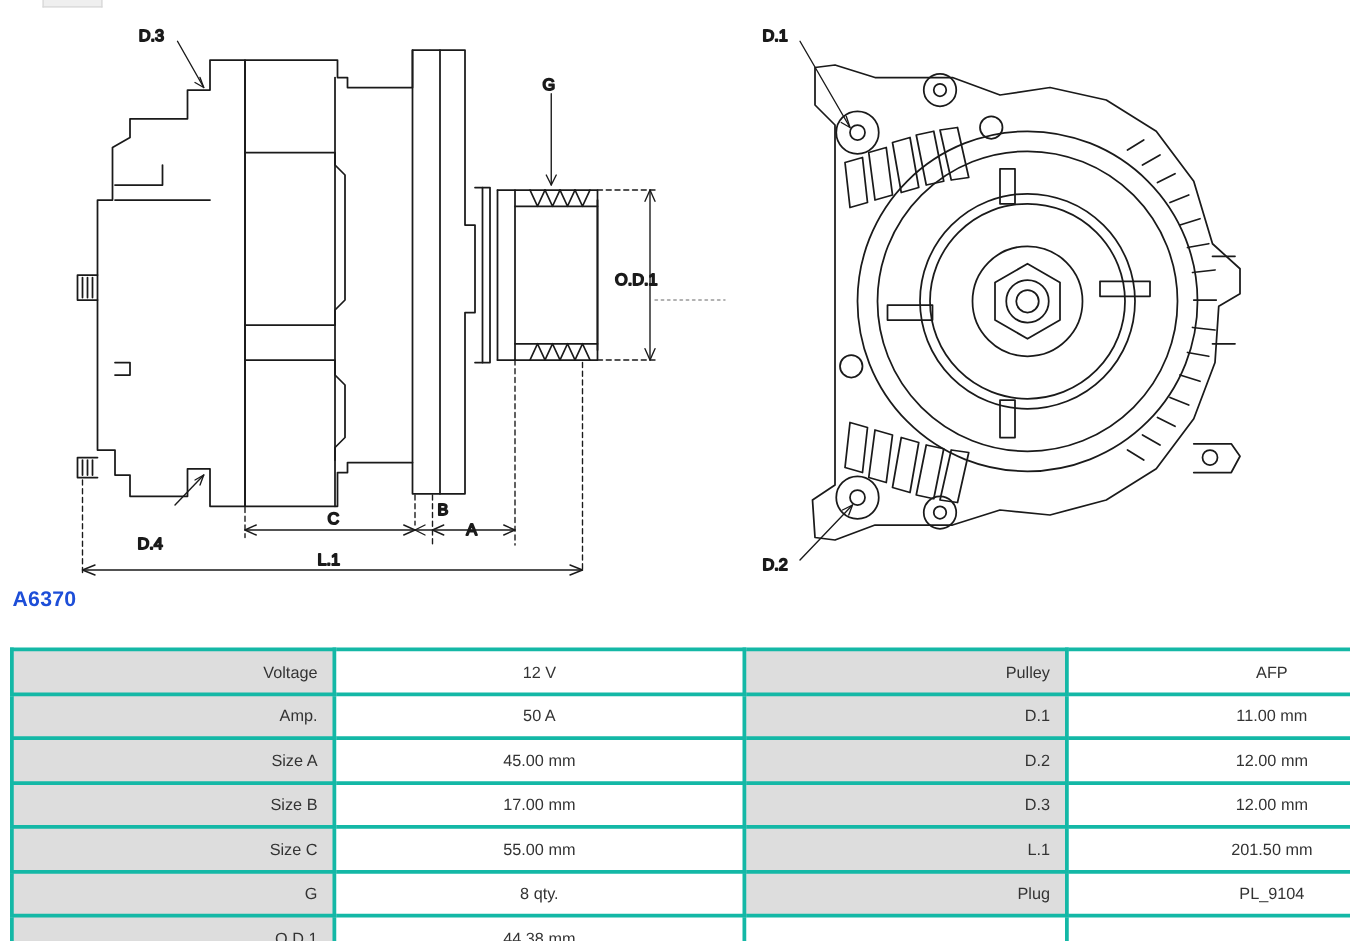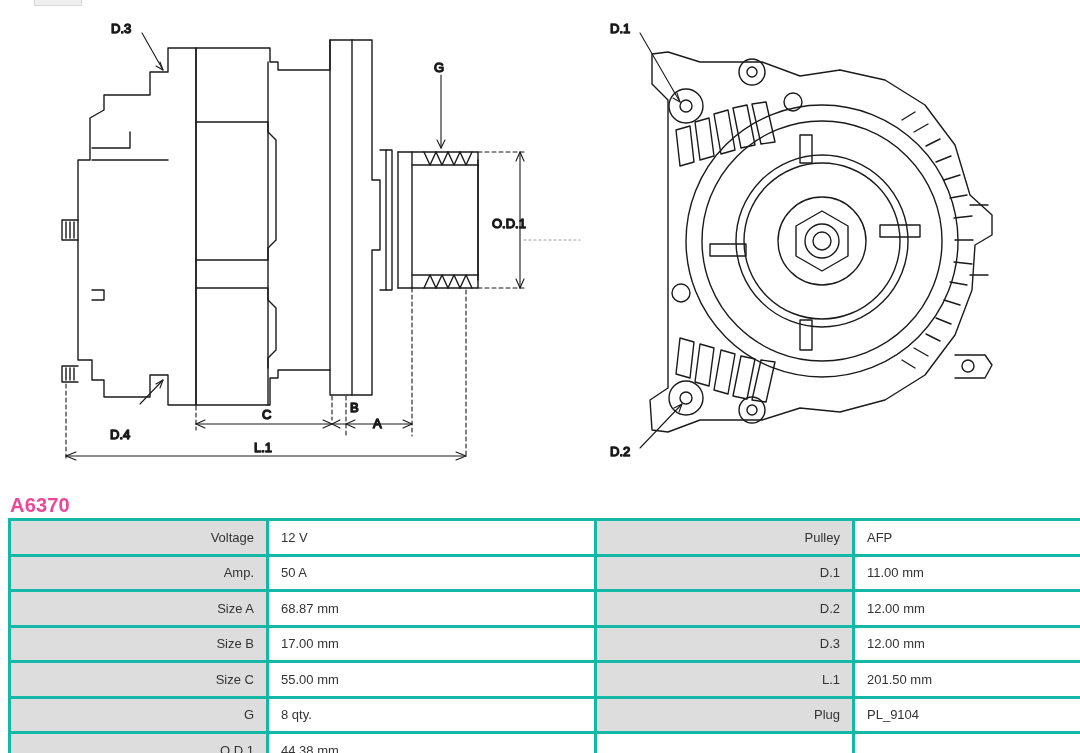--- a/index.html
+++ b/index.html
@@ -26,24 +26,24 @@
     top: 0;
     width: 1080px;
     height: 480px;
   }
   .diagram-area svg {
     display: block;
   }
   .part-number {
     position: absolute;
     left: 10px;
-    top: 494px;
-    font-size: 20px;
+    top: 470px;
+    font-size: 17px;
     font-weight: bold;
-    color: #ec4899;
+    color: #1d4ed8;
     letter-spacing: 0.2px;
   }
   .spec-table {
     position: absolute;
     left: 8px;
     top: 518px;
     width: 1064px;
     border-collapse: collapse;
     table-layout: fixed;
   }
@@ -55,21 +55,21 @@
     vertical-align: middle;
   }
   .spec-table td.label {
     background: #dddddd;
     text-align: right;
     color: #333333;
     width: 231px;
   }
   .spec-table td.value {
     background: #ffffff;
-    text-align: left;
+    text-align: center;
     color: #333333;
     width: 301px;
   }
   .spec-table td.empty {
     background: #ffffff;
     border-left: 1px solid #cfcfcf;
     border-right: 1px solid #cfcfcf;
   }
   .spec-table td.empty-label {
     background: #ffffff;
@@ -259,21 +259,21 @@
         <td class="value">AFP</td>
       </tr>
       <tr>
         <td class="label">Amp.</td>
         <td class="value">50 A</td>
         <td class="label">D.1</td>
         <td class="value">11.00 mm</td>
       </tr>
       <tr>
         <td class="label">Size A</td>
-        <td class="value">68.87 mm</td>
+        <td class="value">45.00 mm</td>
         <td class="label">D.2</td>
         <td class="value">12.00 mm</td>
       </tr>
       <tr>
         <td class="label">Size B</td>
         <td class="value">17.00 mm</td>
         <td class="label">D.3</td>
         <td class="value">12.00 mm</td>
       </tr>
       <tr>

